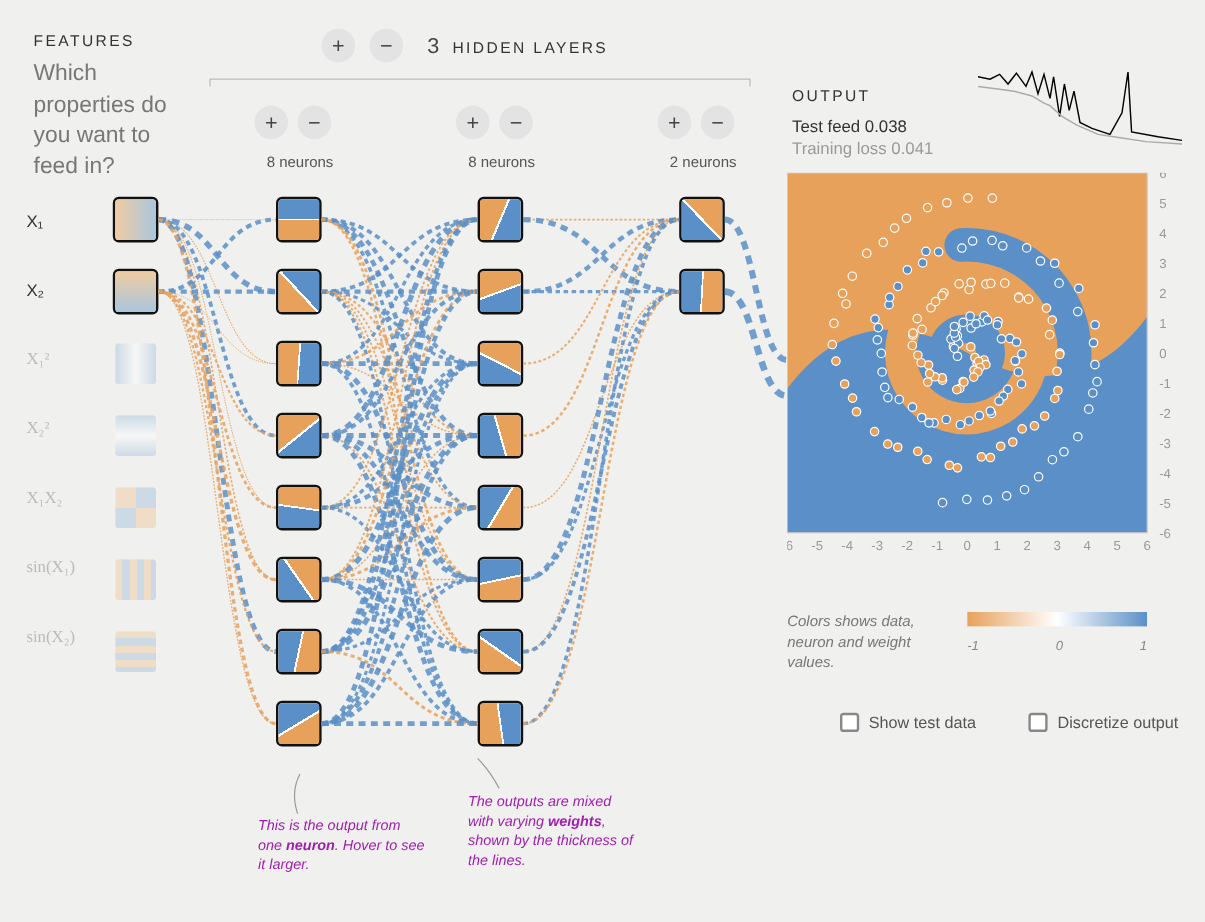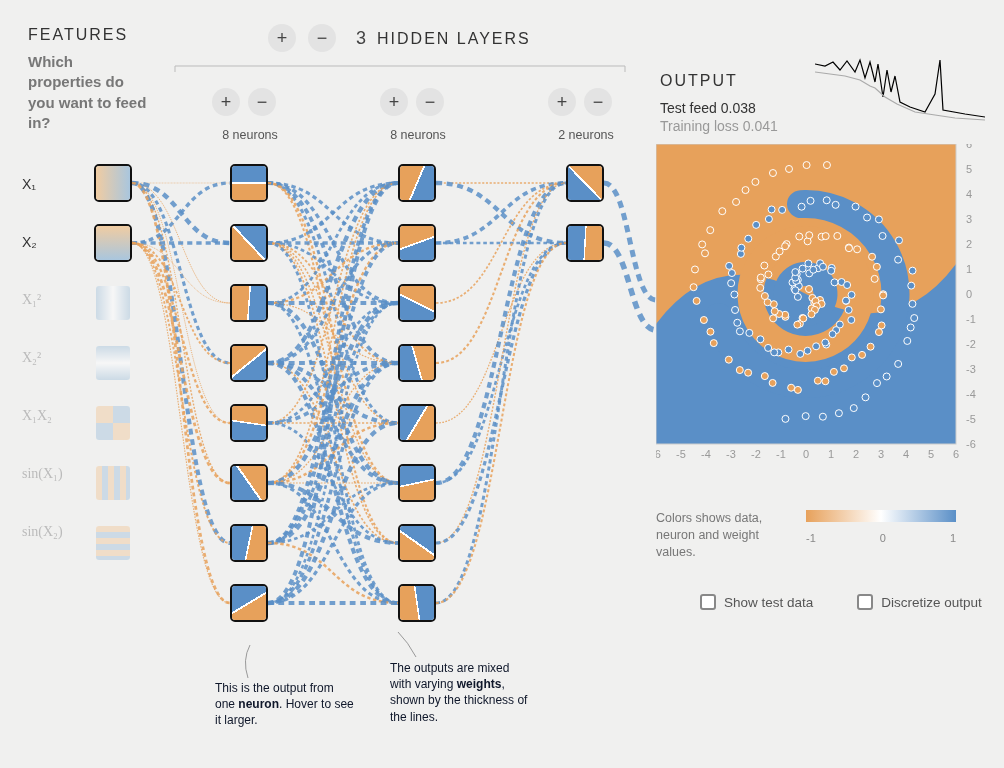--- a/index.html
+++ b/index.html
@@ -16,24 +16,24 @@
   body {
     margin:0; padding:0;
     background:var(--bg);
     font-family:"Helvetica Neue", Arial, sans-serif;
     color:var(--text);
     width:1004px; height:768px;
     position:relative;
     overflow:hidden;
   }
   .section-head {
-    font-size:16px; letter-spacing:2px; font-weight:400; color:#333;
+    font-size:13px; letter-spacing:2px; font-weight:400; color:#333;
     text-transform:uppercase;
   }
-  .subtext { font-size:15px; color:var(--muted); line-height:1.35;font-weight:bold; }
+  .subtext { font-size:19px; color:var(--muted); line-height:1.35; }
   .feature-label { font-size:14px; color:#333; }
   .feature-label.dim { color:#bbb;font-family:Liberation Serif, serif; }
   .round-btn {
     width:28px; height:28px; border-radius:50%;
     background:var(--btn-bg); display:inline-flex;
     align-items:center; justify-content:center;
     font-size:18px; color:#444;
     cursor:pointer; user-select:none;
   }
   .layer-caption { font-size:12.5px; color:#555; text-align:center; }
@@ -45,21 +45,21 @@
   }
   .node .thumb { width:100%; height:100%; }
   .node .tri {
     position:absolute; right:-8px; top:50%; transform:translateY(-50%);
     width:0; height:0; border-left:8px solid #000;
     border-top:6px solid transparent; border-bottom:6px solid transparent;
   }
   .feat-node { border-color:transparent; opacity:.5; }
   .feat-node.active { border-color:var(--node-border); opacity:1; }
   .callout {
-    position:absolute; font-size:12px; color:#0f172a; 
+    position:absolute; font-size:12px; color:#a21caf; font-style:italic;
     line-height:1.35; width:140px;
   }
   .callout-arrow { stroke:#999; stroke-width:1; fill:none; }
   .legend-text { font-size:12.5px; color:#777; line-height:1.35; width:130px; }
   .checkbox-row { font-size:13.5px; color:#555; display:flex; align-items:center; gap:8px; }
   .checkbox-box {
     width:16px; height:16px; border:2px solid #888; border-radius:3px; background:#fff;
     cursor:pointer;
   }
   .axis-tick { font-size:11px; fill:#999; }
@@ -527,21 +527,21 @@
         <text x="310" y="179" class="axis-tick">-1</text>
         <text x="310" y="204" class="axis-tick">-2</text>
         <text x="310" y="229" class="axis-tick">-3</text>
         <text x="310" y="254" class="axis-tick">-4</text>
         <text x="310" y="279" class="axis-tick">-5</text>
         <text x="310" y="304" class="axis-tick">-6</text>
       </g>
   </svg>
 </div>
 
-<div style="position:absolute; left:656px; top:510px; display:flex; align-items:flex-start; gap:20px;">
+<div style="position:absolute; left:656px; top:510px; display:flex; align-items:flex-start; gap:20px;font-style:italic;">
   <div class="legend-text">Colors shows data, neuron and weight values.</div>
   <div>
     <svg width="150" height="18">
       <defs>
         <linearGradient id="leg" x1="0" x2="1">
           <stop offset="0%" stop-color="#e7a15b"></stop>
           <stop offset="50%" stop-color="#fff"></stop>
           <stop offset="100%" stop-color="#5a8fc7"></stop>
         </linearGradient>
       </defs>

